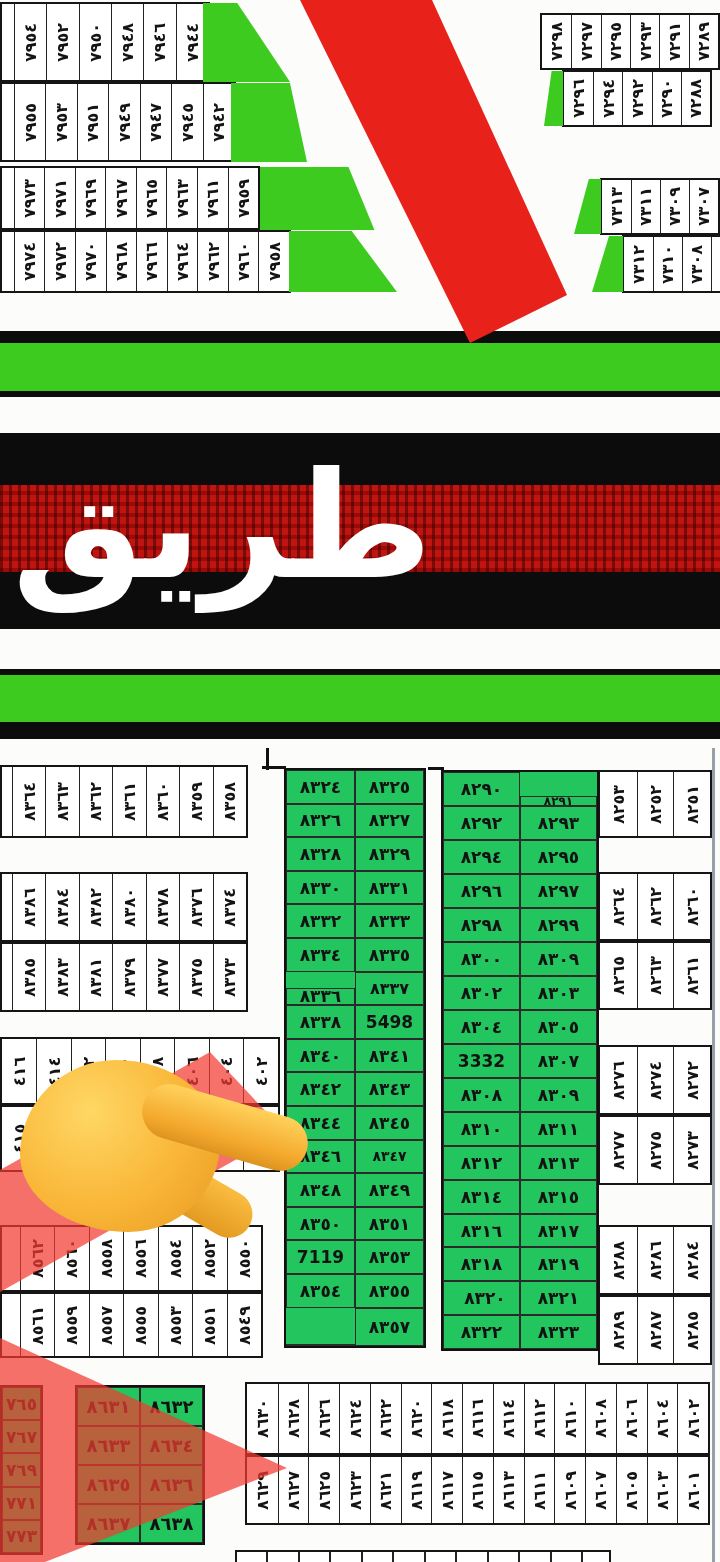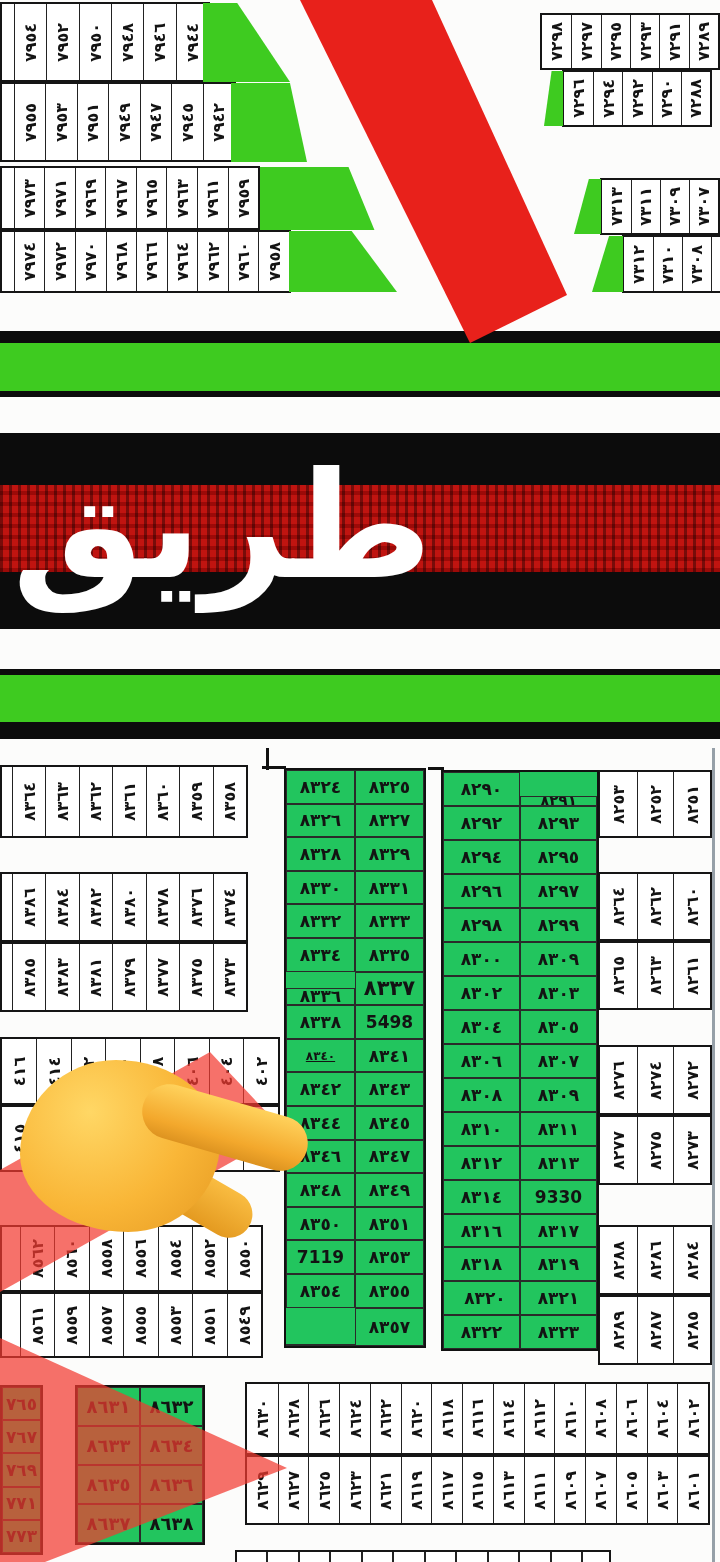--- a/index.html
+++ b/index.html
@@ -609,69 +609,69 @@
       <div class="pcell" style="font-size: 17px;">٨٣٢٧</div>
       <div class="pcell" style="font-size: 17px;">٨٣٢٨</div>
       <div class="pcell" style="font-size: 17px;">٨٣٢٩</div>
       <div class="pcell" style="font-size: 17px;">٨٣٣٠</div>
       <div class="pcell" style="font-size: 17px;">٨٣٣١</div>
       <div class="pcell" style="font-size: 17px;">٨٣٣٢</div>
       <div class="pcell" style="font-size: 17px;">٨٣٣٣</div>
       <div class="pcell" style="font-size: 17px;">٨٣٣٤</div>
       <div class="pcell" style="font-size: 17px;">٨٣٣٥</div>
       <div class="pcell" style="font-size: 17px; margin-top: 16px;">٨٣٣٦</div>
-      <div class="pcell" style="font-size: 21px;">٨٣٣٧</div>
+      <div class="pcell" style="font-size: 16px;">٨٣٣٧</div>
       <div class="pcell" style="font-size: 17px;">٨٣٣٨</div>
       <div class="pcell" style="font-size: 17px;">5498</div>
-      <div class="pcell" style="font-size: 12px; text-decoration: underline;">٨٣٤٠</div>
+      <div class="pcell" style="font-size: 17px;">٨٣٤٠</div>
       <div class="pcell" style="font-size: 17px;">٨٣٤١</div>
       <div class="pcell" style="font-size: 17px;">٨٣٤٢</div>
       <div class="pcell" style="font-size: 17px;">٨٣٤٣</div>
       <div class="pcell" style="font-size: 17px;">٨٣٤٤</div>
       <div class="pcell" style="font-size: 17px;">٨٣٤٥</div>
       <div class="pcell" style="font-size: 17px;">٨٣٤٦</div>
-      <div class="pcell" style="font-size: 17px;">٨٣٤٧</div>
+      <div class="pcell" style="font-size: 14px;">٨٣٤٧</div>
       <div class="pcell" style="font-size: 17px;">٨٣٤٨</div>
       <div class="pcell" style="font-size: 17px;">٨٣٤٩</div>
       <div class="pcell" style="font-size: 17px;">٨٣٥٠</div>
       <div class="pcell" style="font-size: 17px;">٨٣٥١</div>
       <div class="pcell" style="font-size: 17px;">7119</div>
       <div class="pcell" style="font-size: 17px;">٨٣٥٣</div>
       <div class="pcell" style="font-size: 17px; text-align: center;">٨٣٥٤</div>
       <div class="pcell" style="font-size: 17px;">٨٣٥٥</div>
       <div class="pcell" style="font-size: 17px; margin-top: 36px;">٨٣٥٦</div>
       <div class="pcell" style="font-size: 17px;">٨٣٥٧</div>
     </div>
     <div class="ptable" style="left: 441px; top: 770px; width: 158px; height: 581.4px; grid-template-columns: repeat(2, 1fr); grid-template-rows: repeat(17, 1fr);">
       <div class="pcell" style="font-size: 17px; text-align: center;">٨٢٩٠</div>
-      <div class="pcell" style="font-size: 15px; margin-top: 24px;">٨٢٩١</div>
+      <div class="pcell" style="font-size: 12px; margin-top: 24px;">٨٢٩١</div>
       <div class="pcell" style="font-size: 17px;">٨٢٩٢</div>
       <div class="pcell" style="font-size: 17px;">٨٢٩٣</div>
       <div class="pcell" style="font-size: 17px;">٨٢٩٤</div>
       <div class="pcell" style="font-size: 17px;">٨٢٩٥</div>
       <div class="pcell" style="font-size: 17px;">٨٢٩٦</div>
       <div class="pcell" style="font-size: 17px;">٨٢٩٧</div>
       <div class="pcell" style="font-size: 17px;">٨٢٩٨</div>
       <div class="pcell" style="font-size: 17px;">٨٢٩٩</div>
       <div class="pcell" style="font-size: 17px;">٨٣٠٠</div>
       <div class="pcell" style="font-size: 17px;">٨٣٠٩</div>
       <div class="pcell" style="font-size: 17px;">٨٣٠٢</div>
       <div class="pcell" style="font-size: 17px;">٨٣٠٣</div>
       <div class="pcell" style="font-size: 17px;">٨٣٠٤</div>
       <div class="pcell" style="font-size: 17px;">٨٣٠٥</div>
-      <div class="pcell" style="font-size: 17px;">٨٣٠٦</div>
+      <div class="pcell" style="font-size: 17px;">3332</div>
       <div class="pcell" style="font-size: 17px;">٨٣٠٧</div>
       <div class="pcell" style="font-size: 17px;">٨٣٠٨</div>
       <div class="pcell" style="font-size: 17px;">٨٣٠٩</div>
       <div class="pcell" style="font-size: 17px;">٨٣١٠</div>
       <div class="pcell" style="font-size: 17px;">٨٣١١</div>
       <div class="pcell" style="font-size: 17px;">٨٣١٢</div>
       <div class="pcell" style="font-size: 17px;">٨٣١٣</div>
       <div class="pcell" style="font-size: 17px;">٨٣١٤</div>
-      <div class="pcell" style="font-size: 17px;">9330</div>
+      <div class="pcell" style="font-size: 17px;">٨٣١٥</div>
       <div class="pcell" style="font-size: 17px;">٨٣١٦</div>
       <div class="pcell" style="font-size: 17px;">٨٣١٧</div>
       <div class="pcell" style="font-size: 17px;">٨٣١٨</div>
       <div class="pcell" style="font-size: 17px;">٨٣١٩</div>
       <div class="pcell" style="font-size: 17px; padding-left: 7px;">٨٣٢٠</div>
       <div class="pcell" style="font-size: 17px;">٨٣٢١</div>
       <div class="pcell" style="font-size: 17px;">٨٣٢٢</div>
       <div class="pcell" style="font-size: 17px;">٨٣٢٣</div>
     </div>
     <div class="ptable" style="left: 75px; top: 1385px; width: 130px; height: 160px; grid-template-columns: repeat(2, 1fr); grid-template-rows: repeat(4, 1fr);">

